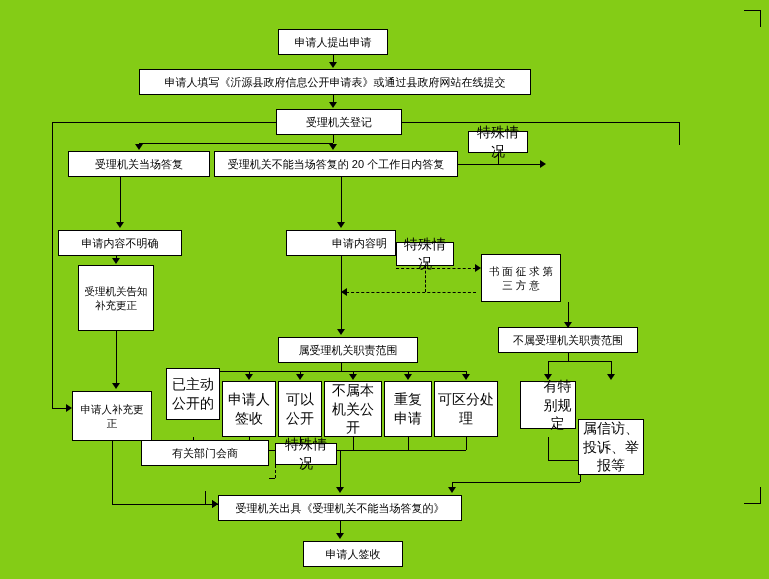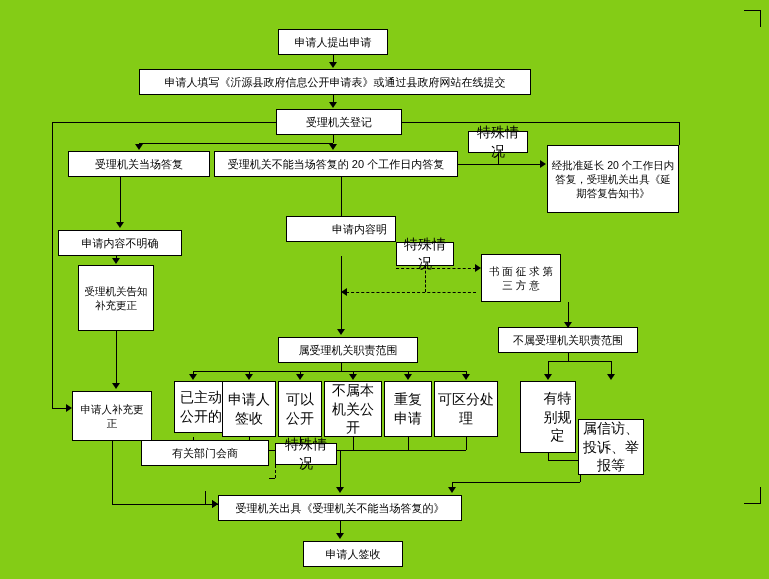--- a/index.html
+++ b/index.html
@@ -91,51 +91,50 @@
   <div class="box" style="left:139px; top:69px; width:392px; height:26px;">申请人填写《沂源县政府信息公开申请表》或通过县政府网站在线提交</div>
 
   <div class="box" style="left:276px; top:109px; width:126px; height:26px;">受理机关登记</div>
 
   <div class="box" style="left:68px; top:151px; width:142px; height:26px;">受理机关当场答复</div>
 
   <div class="box" style="left:214px; top:151px; width:244px; height:26px;">受理机关不能当场答复的 20 个工作日内答复</div>
 
   <div class="box tiny" style="left:468px; top:131px; width:60px; height:22px;">特殊情况</div>
 
-  <div class="box small" style="left:547px; top:145px; width:132px; height:68px;">经批准延长 20 个工作日内答复，受理机关出具《延期答复告知书》</div>
 
   <div class="box" style="left:58px; top:230px; width:124px; height:26px;">申请内容不明确</div>
 
-  <div class="box" style="left:286px; top:216px; width:110px; height:26px;padding-left:40px;">申请内容明</div>
+  <div class="box" style="left:286px; top:230px; width:110px; height:26px;padding-left:40px;">申请内容明</div>
 
   <div class="box tiny" style="left:396px; top:242px; width:58px; height:24px;">特殊情况</div>
 
   <div class="box small" style="left:481px; top:254px; width:80px; height:48px;">书 面 征 求 第 三 方 意</div>
 
   <div class="box small" style="left:78px; top:265px; width:76px; height:66px;">受理机关告知补充更正</div>
 
   <div class="box" style="left:278px; top:337px; width:140px; height:26px;">属受理机关职责范围</div>
 
   <div class="box small" style="left:72px; top:391px; width:80px; height:50px;">申请人补充更正</div>
 
   <div class="box" style="left:498px; top:327px; width:140px; height:26px;text-align:right;">不属受理机关职责范围</div>
 
-  <div class="box tiny" style="left:166px; top:381px; width:54px; height:52px;margin-left:8px;">已主动公开的</div>
+  <div class="box tiny" style="left:166px; top:368px; width:54px; height:52px;">已主动公开的</div>
 
   <div class="box tiny" style="left:222px; top:381px; width:54px; height:56px;">申请人签收</div>
 
   <div class="box tiny" style="left:278px; top:381px; width:44px; height:56px;">可以公开</div>
 
   <div class="box tiny" style="left:324px; top:381px; width:58px; height:56px;">不属本机关公开</div>
 
   <div class="box tiny" style="left:384px; top:381px; width:48px; height:56px;">重复申请</div>
 
   <div class="box tiny" style="left:434px; top:381px; width:64px; height:56px;">可区分处理</div>
 
-  <div class="box tiny" style="left:520px; top:381px; width:56px; height:72px;padding-left:22px;">有特别规定</div>
+  <div class="box tiny" style="left:520px; top:381px; width:56px; height:48px;padding-left:22px;">有特别规定</div>
 
   <div class="box tiny" style="left:578px; top:381px; width:66px; height:56px;margin-top:38px;">属信访、投诉、举报等</div>
 
   <div class="box tiny" style="left:275px; top:443px; width:62px; height:22px;">特殊情况</div>
 
   <div class="box" style="left:141px; top:440px; width:128px; height:26px;">有关部门会商</div>
 
   <div class="box" style="left:218px; top:495px; width:244px; height:26px;">受理机关出具《受理机关不能当场答复的》</div>
 
   <div class="box" style="left:303px; top:541px; width:100px; height:26px;">申请人签收</div>

